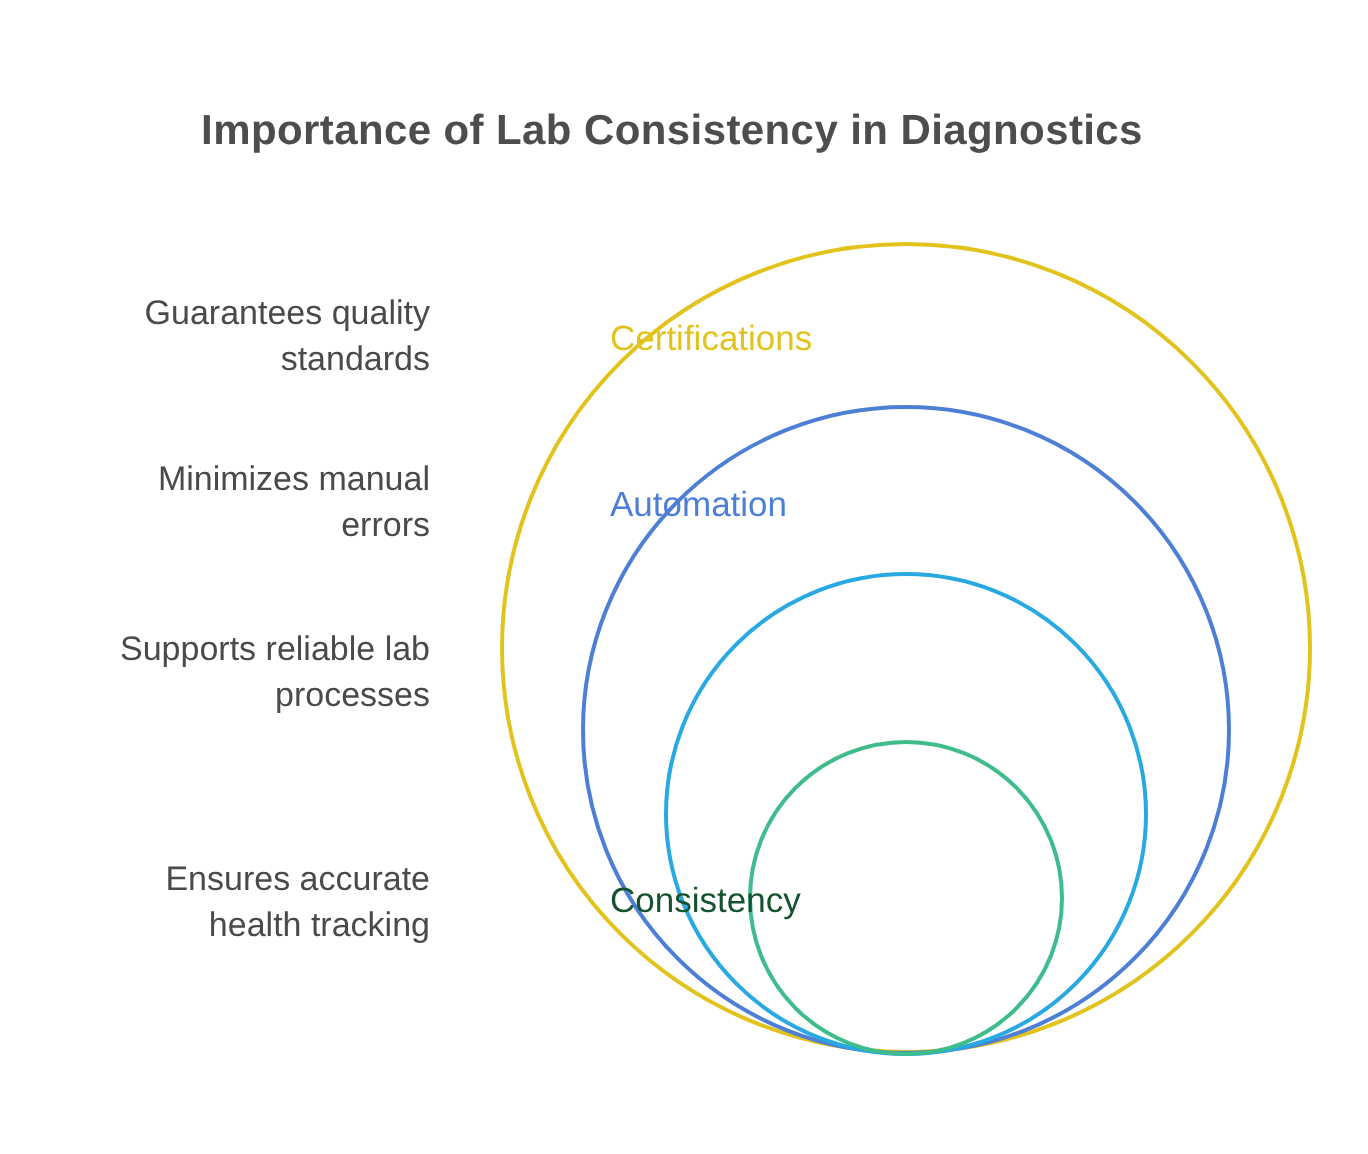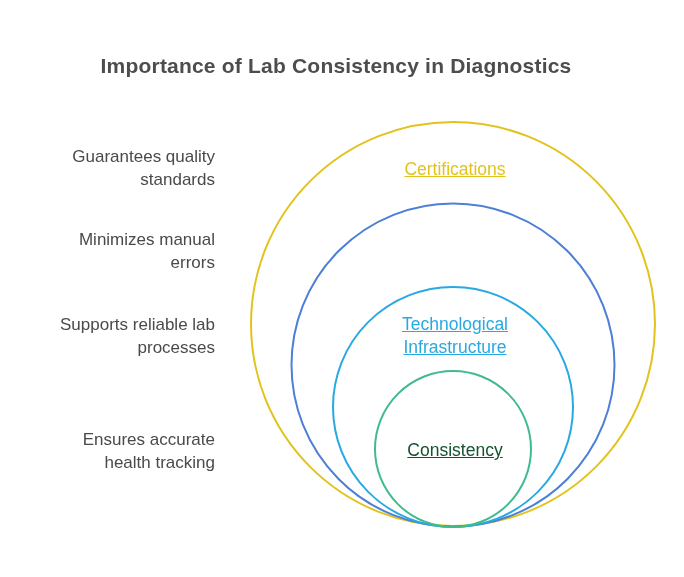--- a/index.html
+++ b/index.html
@@ -45,26 +45,25 @@
     white-space: pre-line;
   }
   .side-1 { top: 145px; }
   .side-2 { top: 228px; }
   .side-3 { top: 313px; }
   .side-4 { top: 428px; }
   .ring-label {
     position: absolute;
     left: 305px;
     width: 300px;
-    text-align: center;
+    text-align: left;
     font-size: 17.5px;
     font-weight: 500;
     line-height: 1.3;
     white-space: pre-line;
-    text-decoration: underline;
   }
   .ring-label-1 { top: 158px; }
   .ring-label-2 { top: 241px; }
   .ring-label-3 { top: 313px; }
   .ring-label-4 { top: 439px; }
 </style>
 </head>
 <body>
 
 <div class="canvas">
@@ -85,19 +84,18 @@
 
   <svg class="rings-svg" width="684" height="577" viewBox="0 0 684 577">
     <circle class="ring-circle" cx="453" cy="324" r="202" style="stroke: rgb(226, 195, 29);"></circle>
     <circle class="ring-circle" cx="453" cy="365" r="161.5" style="stroke: rgb(77, 127, 214);"></circle>
     <circle class="ring-circle" cx="453" cy="407" r="120" style="stroke: rgb(41, 169, 225);"></circle>
     <circle class="ring-circle" cx="453" cy="449" r="78" style="stroke: rgb(63, 188, 139);"></circle>
   </svg>
 
   <div class="ring-label ring-label-1" style="color: rgb(226, 195, 29);">Certifications</div>
 
+  <div class="ring-label ring-label-2" style="color: rgb(77, 127, 214);">Automation</div>
 
-  <div class="ring-label ring-label-3" style="color: rgb(41, 169, 225);">Technological
-Infrastructure</div>
 
   <div class="ring-label ring-label-4" style="color: #14532d;">Consistency</div>
 
 </div>
 
 </body></html>

